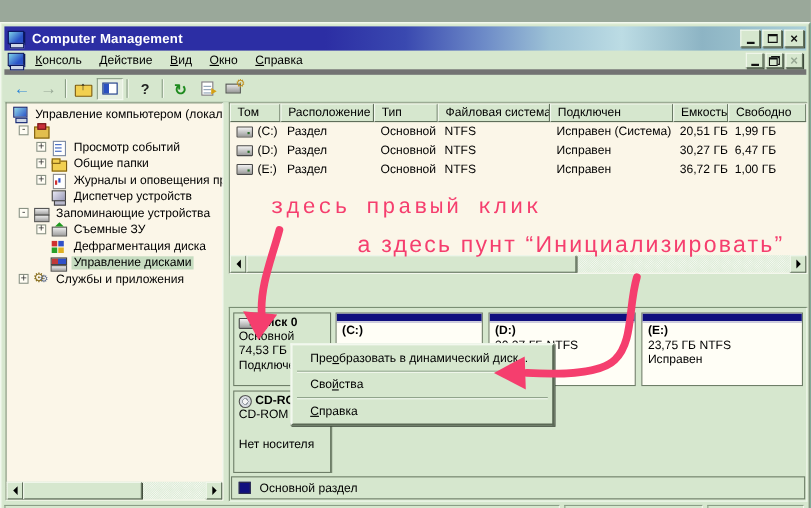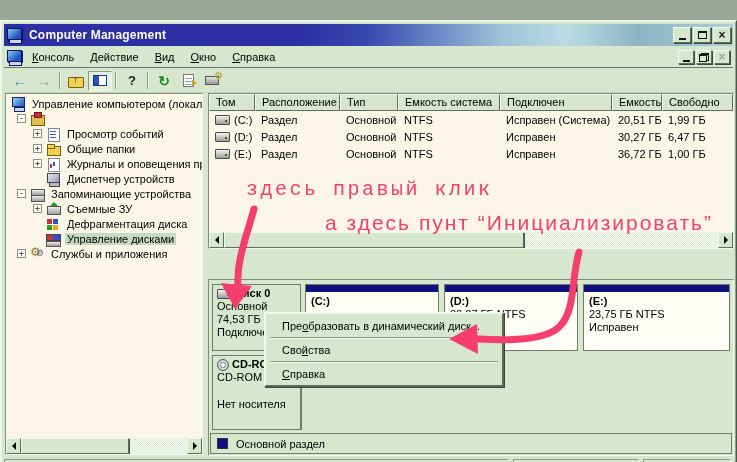--- a/index.html
+++ b/index.html
@@ -26,21 +26,21 @@
   .g-restore::after{content:"";position:absolute;left:0;bottom:0;width:6px;height:5px;border:1px solid #111;border-top-width:2px;background:#d6e7ce;}
   .disabled-x{color:#97a893;}
 
   
   .pc-ico{position:relative;width:17px;height:15px;flex:none;}
   .pc-ico::before{content:"";position:absolute;left:0;top:0;width:13px;height:10px;border:1px solid #0b1860;
     background:linear-gradient(135deg,#7fd4e8 0%,#2a52c8 70%);box-shadow:1px 1px 0 #0b1860;}
   .pc-ico::after{content:"";position:absolute;left:2px;top:11px;width:11px;height:3px;background:#cfd8e8;border:1px solid #0b1860;}
 
   .menubar{position:absolute;left:3px;top:26px;right:3px;height:21px;display:flex;align-items:center;background:#d6e7ce;
-    border-bottom:1px solid #737373;padding-left:3px;}
+    border-bottom:5px solid #737373;padding-left:3px;}
   .menu-item{font-size:11px;color:#000;padding:3px 8px;white-space:nowrap;}
   .u{text-decoration:underline;}
   .mdi-btns{margin-left:auto;display:flex;gap:2px;padding-right:3px;}
   .mdi-btns .cbtn{width:16px;height:14px;}
 
   .toolbar{position:absolute;left:3px;top:48px;right:3px;height:24px;display:flex;align-items:center;background:#d6e7ce;
     border-bottom:1px solid #c3d5bc;padding-left:4px;}
   .tbtn{width:24px;height:20px;display:flex;align-items:center;justify-content:center;flex:none;}
   .tbtn.pressed{border:1px solid;border-color:#8a9e86 #f2f8ee #f2f8ee #8a9e86;background:#e6efe0;}
   .tsep{width:2px;height:17px;border-left:1px solid #8a9e86;border-right:1px solid #f2f8ee;margin:0 3px;flex:none;}
@@ -291,21 +291,21 @@
             <span class="tri-r"></span>
           </span>
     </div>
   </div>
 
   <div class="list-pane">
     <div class="lheader">
       <span class="hcell c0">Том</span>
       <span class="hcell c1">Расположение</span>
       <span class="hcell c2">Тип</span>
-      <span class="hcell c3">Емкость система</span>
+      <span class="hcell c3">Файловая система</span>
       <span class="hcell c4">Подключен</span>
       <span class="hcell c5">Емкость</span>
       <span class="hcell c6">Свободно</span>
     </div>
     <div class="lrow">
       <span class="lcell c0">
             <span class="drive-ico"></span>
             <span>(C:)</span>
           </span>
       <span class="lcell c1">Раздел</span>

